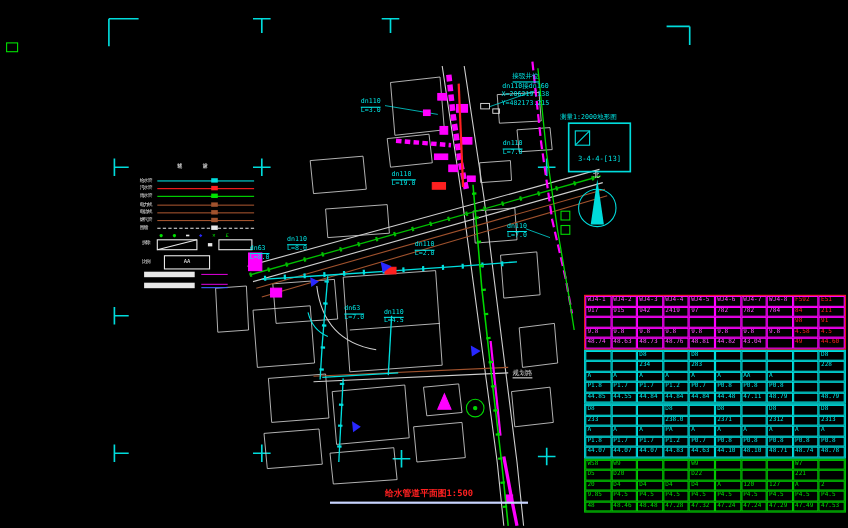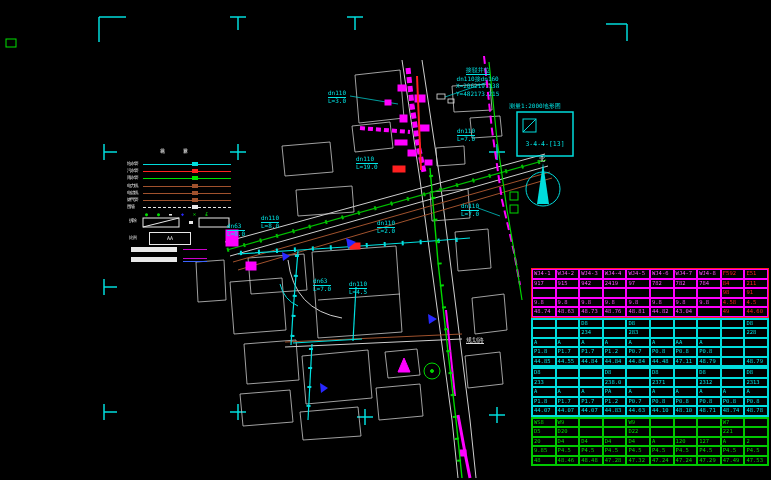--- a/index.html
+++ b/index.html
@@ -175,20 +175,21 @@
 <div id="annotation">
   <span class="a1">接驳井位</span><br>
   <span>dn110接dn160</span><br>
   <span>X=206219.138</span><br>
   <span>Y=482173.215</span>
 </div>
 
 <div id="scalebox-label">测量1:2000地形图</div>
 <div id="sheet-no">3-4-4-[13]</div>
 <div id="north-label">北</div>
+<div id="main-title">给水管道平面图1:500</div>
 
 <div id="legend">
   <div class="lg-hdr" style="left:33px">现状</div>
   <div class="lg-hdr" style="left:56px">新设</div>
   <div id="legend-rows">
         <div class="lg-row" style="top: 16px;">
           <span class="lg-name">给水管</span>
           <div class="lg-line" style="border-top-color: rgb(0, 220, 220);"></div>
           <span class="lg-blob" style="background: rgb(0, 220, 220);"></span>
         </div>

